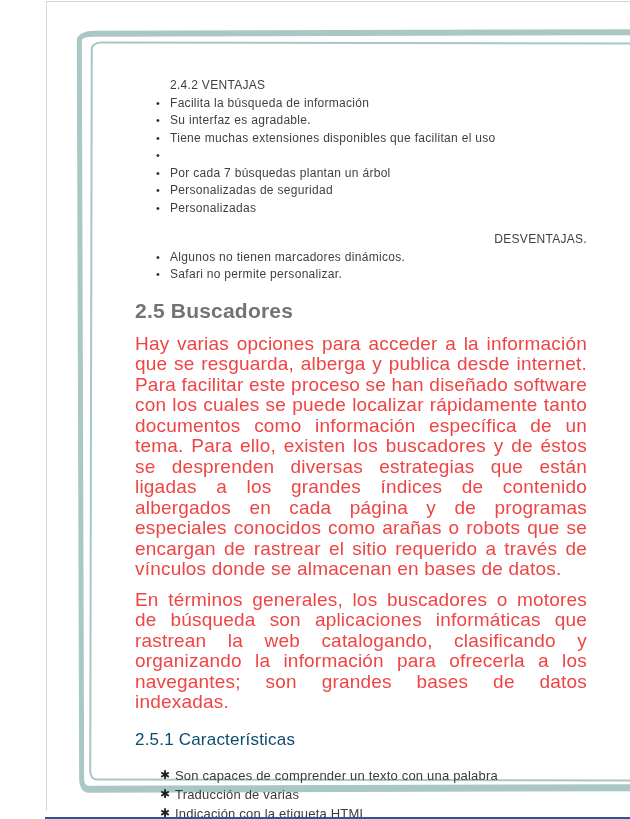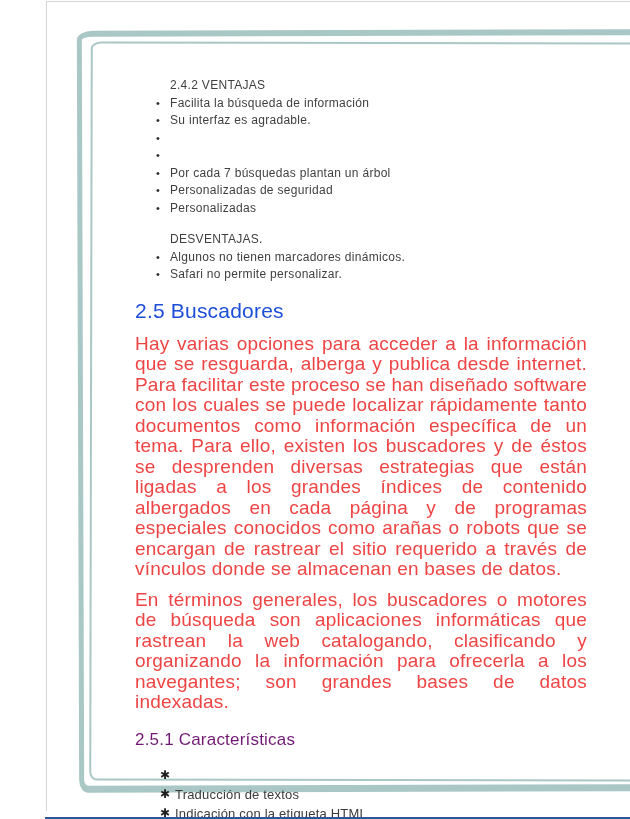--- a/index.html
+++ b/index.html
@@ -52,21 +52,21 @@
     color: #414141;
   }
   .subhead {
     margin: 0 0 0 35px;
     font-size: 12px;
     line-height: 17.5px;
     letter-spacing: 0.3px;
     color: #3f3f3f;
   }
   .subhead.first { margin-top: 77px; }
-  .subhead.later { margin-top: 14px; }
+  .subhead.later { margin-top: 14px; text-align: right; }
 
   ul.doclist {
     list-style: none;
     margin: 0 0 0 21px;
     padding: 0;
   }
   ul.doclist li {
     display: flex;
     align-items: flex-start;
     font-size: 12px;
@@ -76,41 +76,41 @@
   }
   ul.doclist li .b {
     width: 14px;
     flex: 0 0 14px;
     font-size: 11px;
     color: #2f2f2f;
   }
 
   h1.doc-h1 {
     margin: 14px 0 0 0;
-    font-weight: 400;
+    font-weight: 700;
     font-size: 21px;
     line-height: 26px;
     letter-spacing: 0.2px;
-    color: #1d4ed8;
+    color: #737373;
   }
   p.doc-p {
     margin: 10px 0 0 0;
     font-size: 19px;
     line-height: 20.5px;
     letter-spacing: 0.2px;
     text-align: justify;
     color: #ef4444;
   }
   h2.doc-h2 {
     margin: 16px 0 0 0;
     font-weight: 400;
     font-size: 17px;
     line-height: 22px;
     letter-spacing: 0.2px;
-    color: #701a75;
+    color: #0c4a6e;
   }
   ul.starlist {
     list-style: none;
     margin: 15px 0 0 25px;
     padding: 0;
   }
   ul.starlist li {
     display: flex;
     align-items: flex-start;
     font-size: 13px;
@@ -147,20 +147,21 @@
           <span class="t">Facilita la búsqueda de información</span>
         </li>
 
         <li>
           <span class="b">•</span>
           <span class="t">Su interfaz es agradable.</span>
         </li>
 
         <li>
           <span class="b">•</span>
+          <span class="t">Tiene muchas extensiones disponibles que facilitan el uso</span>
         </li>
 
         <li>
           <span class="b">•</span>
         </li>
 
         <li>
           <span class="b">•</span>
           <span class="t">Por cada 7 búsquedas plantan un árbol</span>
         </li>
@@ -196,25 +197,26 @@
     <p class="doc-p">Hay varias opciones para acceder a la información que se resguarda, alberga y publica desde internet. Para facilitar este proceso se han diseñado software con los cuales se puede localizar rápidamente tanto documentos como información específica de un tema. Para ello, existen los buscadores y de éstos se desprenden diversas estrategias que están ligadas a los grandes índices de contenido albergados en cada página y de programas especiales conocidos como arañas o robots que se encargan de rastrear el sitio requerido a través de vínculos donde se almacenan en bases de datos.</p>
 
     <p class="doc-p">En términos generales, los buscadores o motores de búsqueda son aplicaciones informáticas que rastrean la web catalogando, clasificando y organizando la información para ofrecerla a los navegantes; son grandes bases de datos indexadas.</p>
 
     <h2 class="doc-h2">2.5.1 Características</h2>
 
     <ul class="starlist">
 
         <li>
           <span class="b">✱</span>
-        </li>
-
-        <li>
-          <span class="b">✱</span>
-          <span class="t">Traducción de textos</span>
+          <span class="t">Son capaces de comprender un texto con una palabra</span>
+        </li>
+
+        <li>
+          <span class="b">✱</span>
+          <span class="t">Traducción de varias</span>
         </li>
 
         <li>
           <span class="b">✱</span>
           <span class="t">Indicación con la etiqueta HTML</span>
         </li>
 
         <li>
           <span class="b">✱</span>
         </li>

